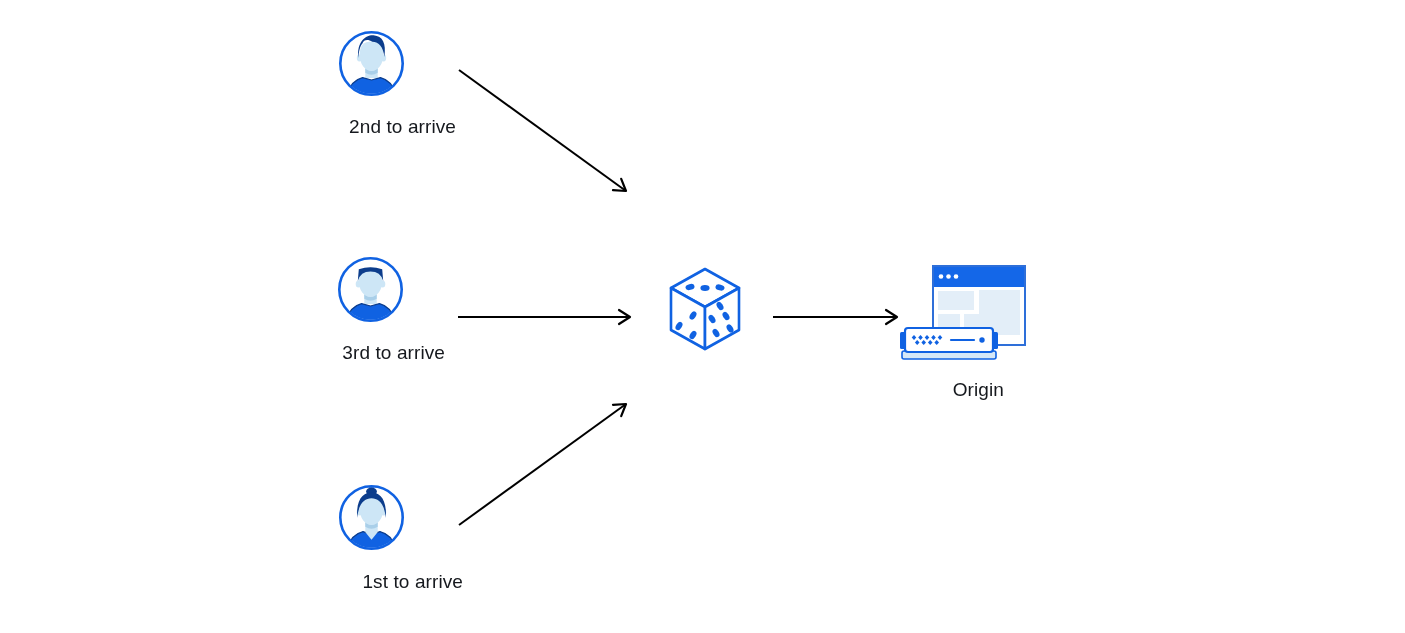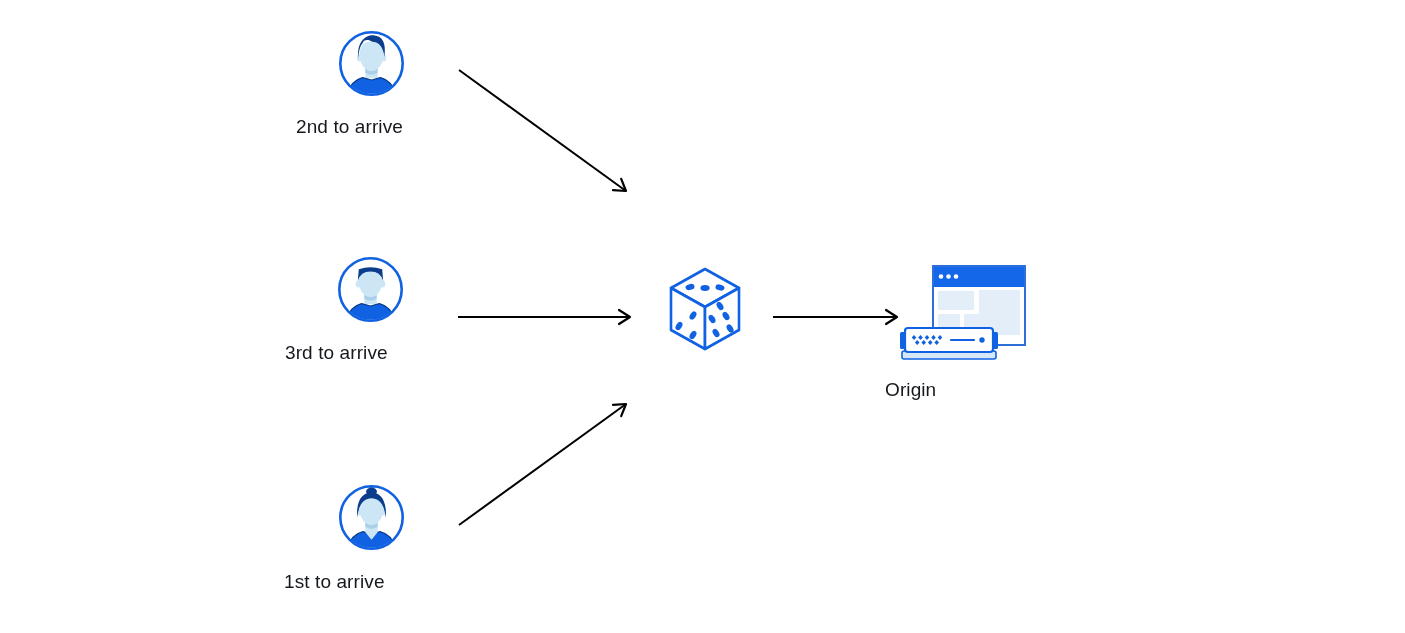--- a/index.html
+++ b/index.html
@@ -3,21 +3,21 @@
 <meta charset="utf-8">
 <style>
   html,body { margin:0; padding:0; background:#ffffff; }
   .canvas {
     position:relative; width:1405px; height:633px; background:#ffffff;
     font-family:"Liberation Sans", sans-serif; overflow:hidden;
   }
   .abs { position:absolute; }
   .node-label {
     position:absolute; font-size:19px; line-height:22px; color:#15181d;
-    text-align:left; width:160px; letter-spacing:.1px;
+    text-align:right; width:160px; letter-spacing:.1px;
   }
   svg { display:block; }
 </style>
 </head>
 <body>
 
 <div class="canvas">
 
   <svg class="abs" style="left:0;top:0" width="1405" height="633" viewBox="0 0 1405 633">
     <defs>
@@ -91,21 +91,21 @@
         <ellipse cx="21.4" cy="28" rx="2.6" ry="3.4" fill="#cde6f6"></ellipse>
         <ellipse cx="45.6" cy="28" rx="2.6" ry="3.4" fill="#cde6f6"></ellipse>
         <path d="M21.7 24.5 Q21.7 12 33.5 12 Q45.3 12 45.3 24.5 Q45.3 32 41.7 36.6 Q38.2 41 33.5 41 Q28.8 41 25.3 36.6 Q21.7 32 21.7 24.5 Z" fill="#cde6f6"></path>
         <circle cx="33.5" cy="3.6" r="2.6" fill="#0c3d8c"></circle>
         <ellipse cx="33.5" cy="7.6" rx="5.4" ry="4.2" fill="#0c3d8c"></ellipse>
         <path d="M19.3 34 C17.6 14.5 26 8.2 33.5 8.2 C41 8.2 49.4 14.5 47.7 34 C46.5 19.5 40.5 14.2 33.5 14.2 C26.5 14.2 20.5 19.5 19.3 34 Z" fill="#0c3d8c"></path>
       </g>
       <circle cx="33.5" cy="33.5" r="31.2" fill="none" stroke="#1062e2" stroke-width="2.6"></circle>
     </svg>
   </div>
-  <div class="node-label" style="left:284px; top:571px">1st to arrive</div>
+  <div class="node-label" style="left:303px; top:571px">1st to arrive</div>
 
   <div class="abs" style="left:668px; top:266px">
     <svg width="74" height="86" viewBox="0 0 74 86">
       <g stroke="#1062e2" stroke-width="2.6" stroke-linejoin="round" fill="#ffffff">
         <path d="M37 3 L71 22 L37 41 L3 22 Z"></path>
         <path d="M3 22 L37 41 L37 83 L3 64 Z"></path>
         <path d="M37 41 L71 22 L71 64 L37 83 Z"></path>
       </g>
       <g fill="#1062e2">
         <ellipse cx="22" cy="21" rx="4.6" ry="2.9" transform="rotate(-14 22 21)"></ellipse>
@@ -153,15 +153,15 @@
         <path d="M45 77.1 l2.3 2.4 -2.3 2.4 -2.3 -2.4 Z"></path>
         <path d="M22.2 82.1 l2.3 2.4 -2.3 2.4 -2.3 -2.4 Z"></path>
         <path d="M28.7 82.1 l2.3 2.4 -2.3 2.4 -2.3 -2.4 Z"></path>
         <path d="M35.2 82.1 l2.3 2.4 -2.3 2.4 -2.3 -2.4 Z"></path>
         <path d="M41.7 82.1 l2.3 2.4 -2.3 2.4 -2.3 -2.4 Z"></path>
       </g>
       <line x1="56" y1="82" x2="79" y2="82" stroke="#1062e2" stroke-width="2.2" stroke-linecap="round"></line>
       <circle cx="87" cy="82" r="2.7" fill="#1062e2"></circle>
     </svg>
   </div>
-  <div class="node-label" style="left:885px; top:379px">Origin</div>
+  <div class="node-label" style="left:844px; top:379px">Origin</div>
 
 </div>
 
 </body></html>

